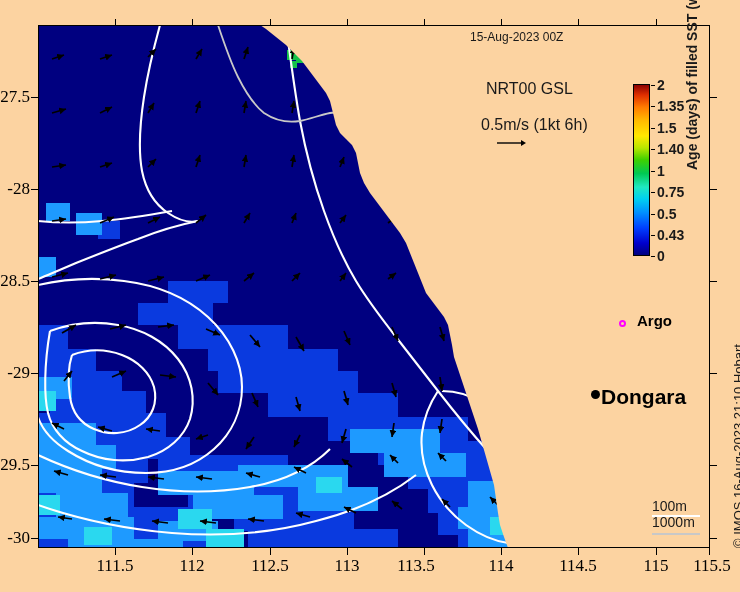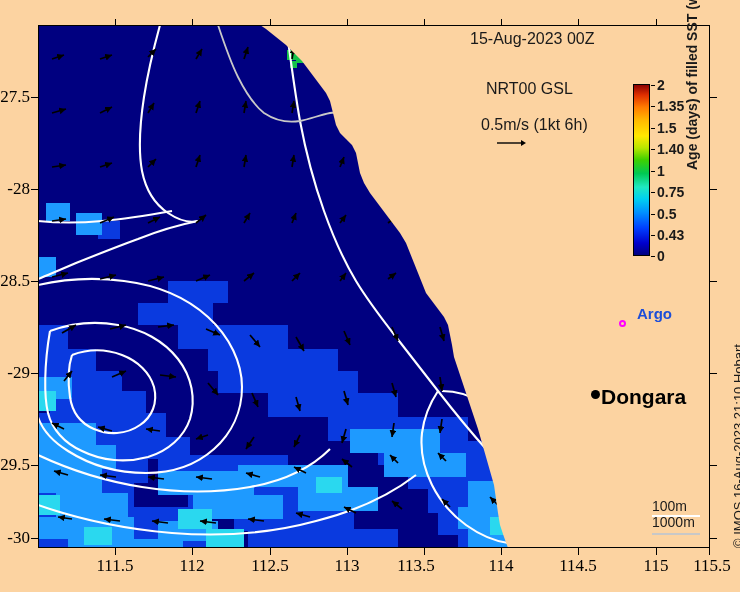--- a/index.html
+++ b/index.html
@@ -17,30 +17,30 @@
   .xtick{position:absolute;top:556px;font-family:"Liberation Serif",serif;font-size:17px;color:#000;transform:translateX(-50%);white-space:nowrap;}
   .ytick{position:absolute;font-family:"Liberation Serif",serif;font-size:17px;color:#000;transform:translateY(-50%);white-space:nowrap;text-align:right;}
 
   .xtickmark{position:absolute;top:548px;width:1px;height:7px;background:#000;}
   .ytickmark{position:absolute;left:31px;width:7px;height:1px;background:#000;}
   .xtickmark.top{top:19px;}
   .ytickmark.right{left:710px;}
 
   
   .anno{position:absolute;color:#1a1a1a;font-family:"Liberation Sans",sans-serif;white-space:nowrap;}
-  #title-date{left:470px;top:30px;font-size:16px;text-align:center;}
+  #title-date{left:470px;top:30px;font-size:12px;text-align:center;}
   #gsl1{left:486px;top:80px;font-size:16px;}
   #gsl2{left:486px;top:98px;font-size:16px;}
   #gsl3{left:481px;top:116px;font-size:16px;}
 
   #refarrow{position:absolute;left:497px;top:139px;width:30px;height:8px;}
 
   
   #argo-marker{position:absolute;left:619px;top:320px;width:7px;height:7px;border:2px solid #ff00ff;border-radius:50%;box-sizing:border-box;}
-  #argo-label{position:absolute;left:637px;top:305px;font-size:15px;font-weight:bold;color:#1d4ed8;}
+  #argo-label{position:absolute;left:637px;top:312px;font-size:15px;font-weight:bold;color:#000000;}
   #dongara-marker{position:absolute;left:591px;top:390px;width:9px;height:9px;background:#000;border-radius:50%;}
   #dongara-label{position:absolute;left:601px;top:385px;font-size:21px;font-weight:bold;color:#000;}
 
   
   #depthleg{position:absolute;left:652px;top:498px;}
   #depthleg div{font-size:14px;color:#1a1a1a;line-height:16px;}
   #depth200line{position:absolute;left:652px;top:515px;width:48px;height:2px;background:#fff;}
   #depth1000line{position:absolute;left:652px;top:533px;width:48px;height:2px;background:#c8c8c8;}
 
   

